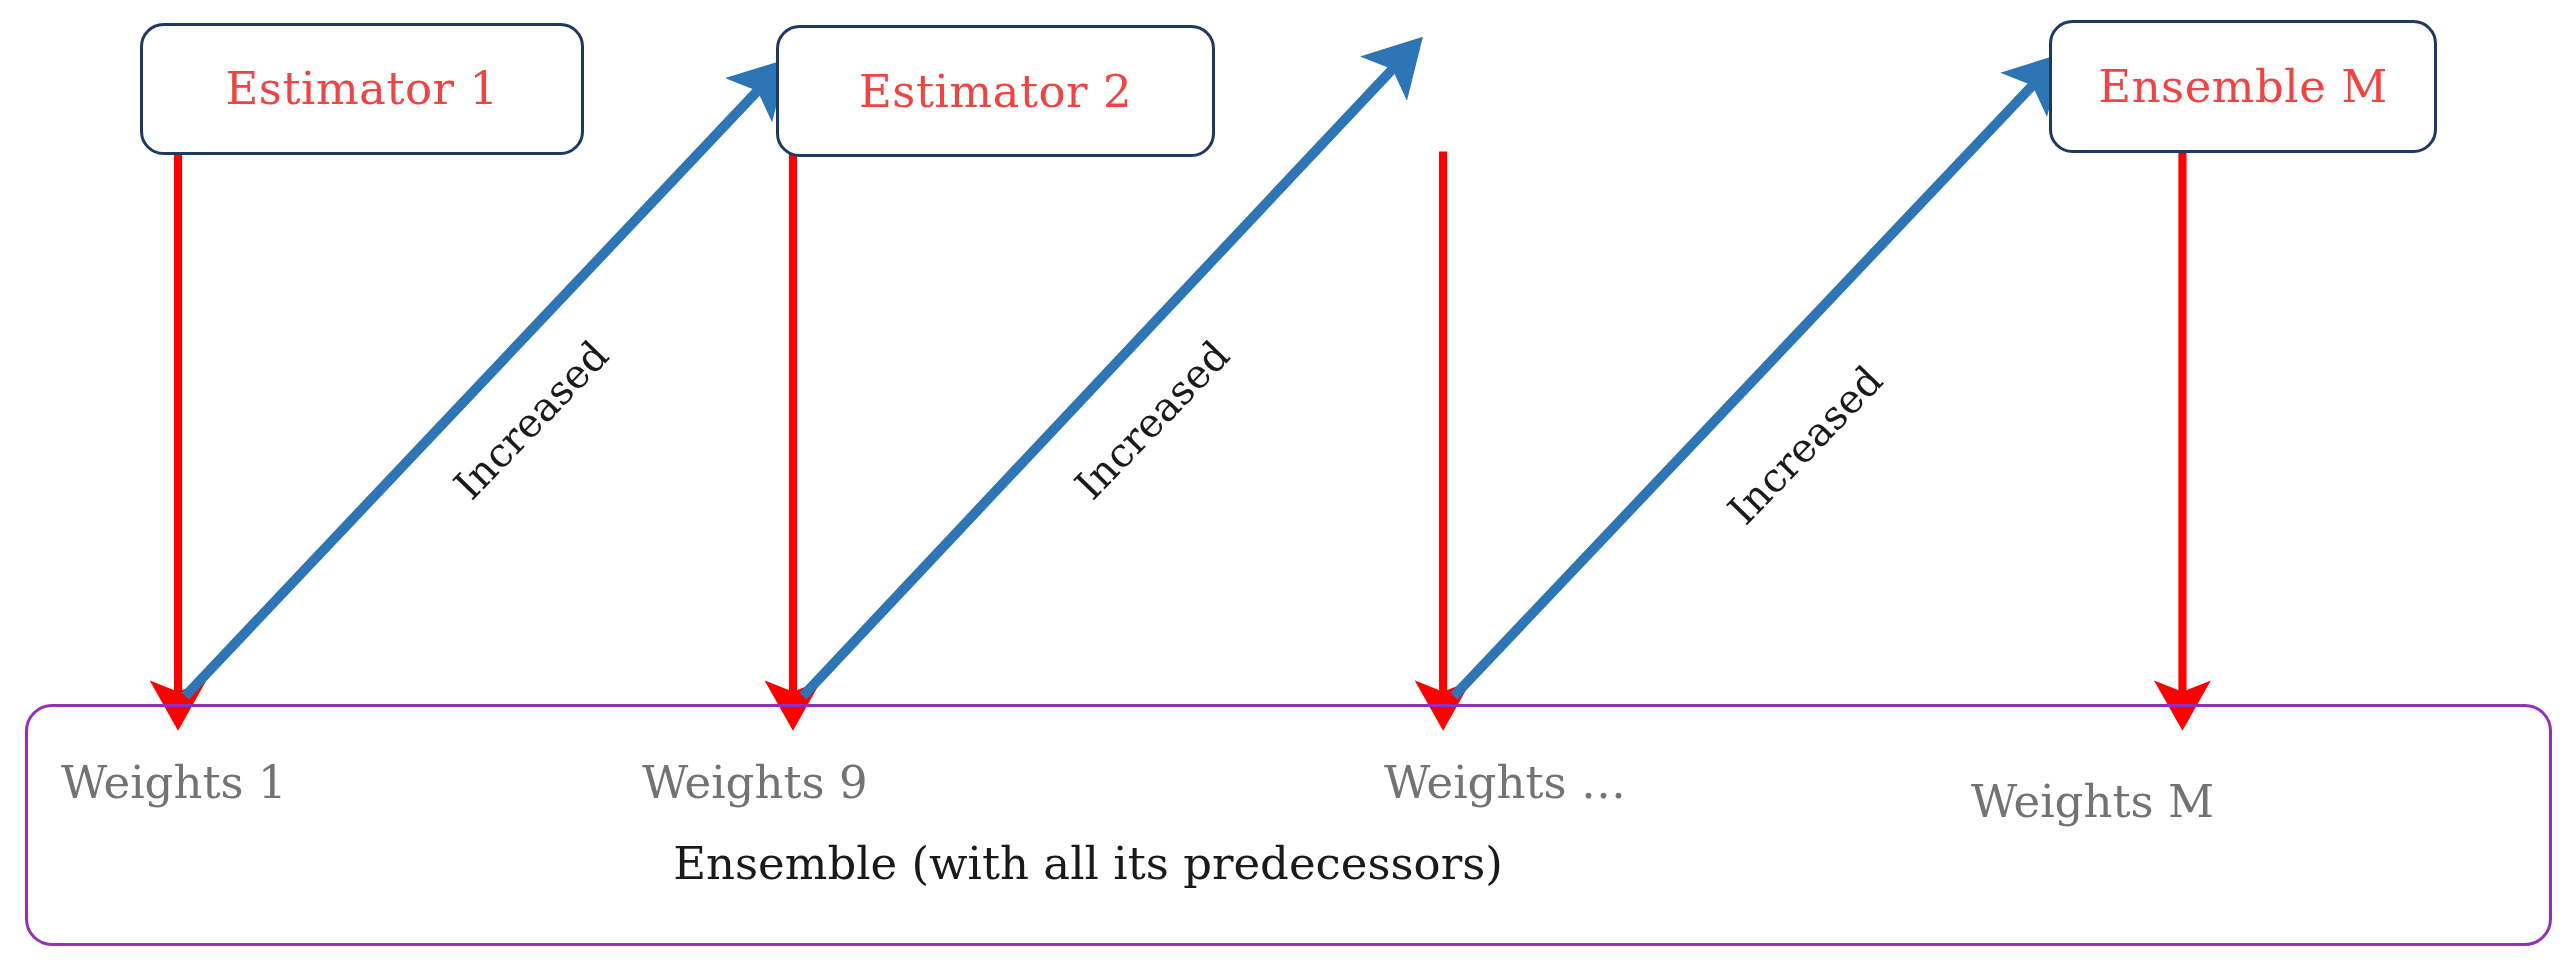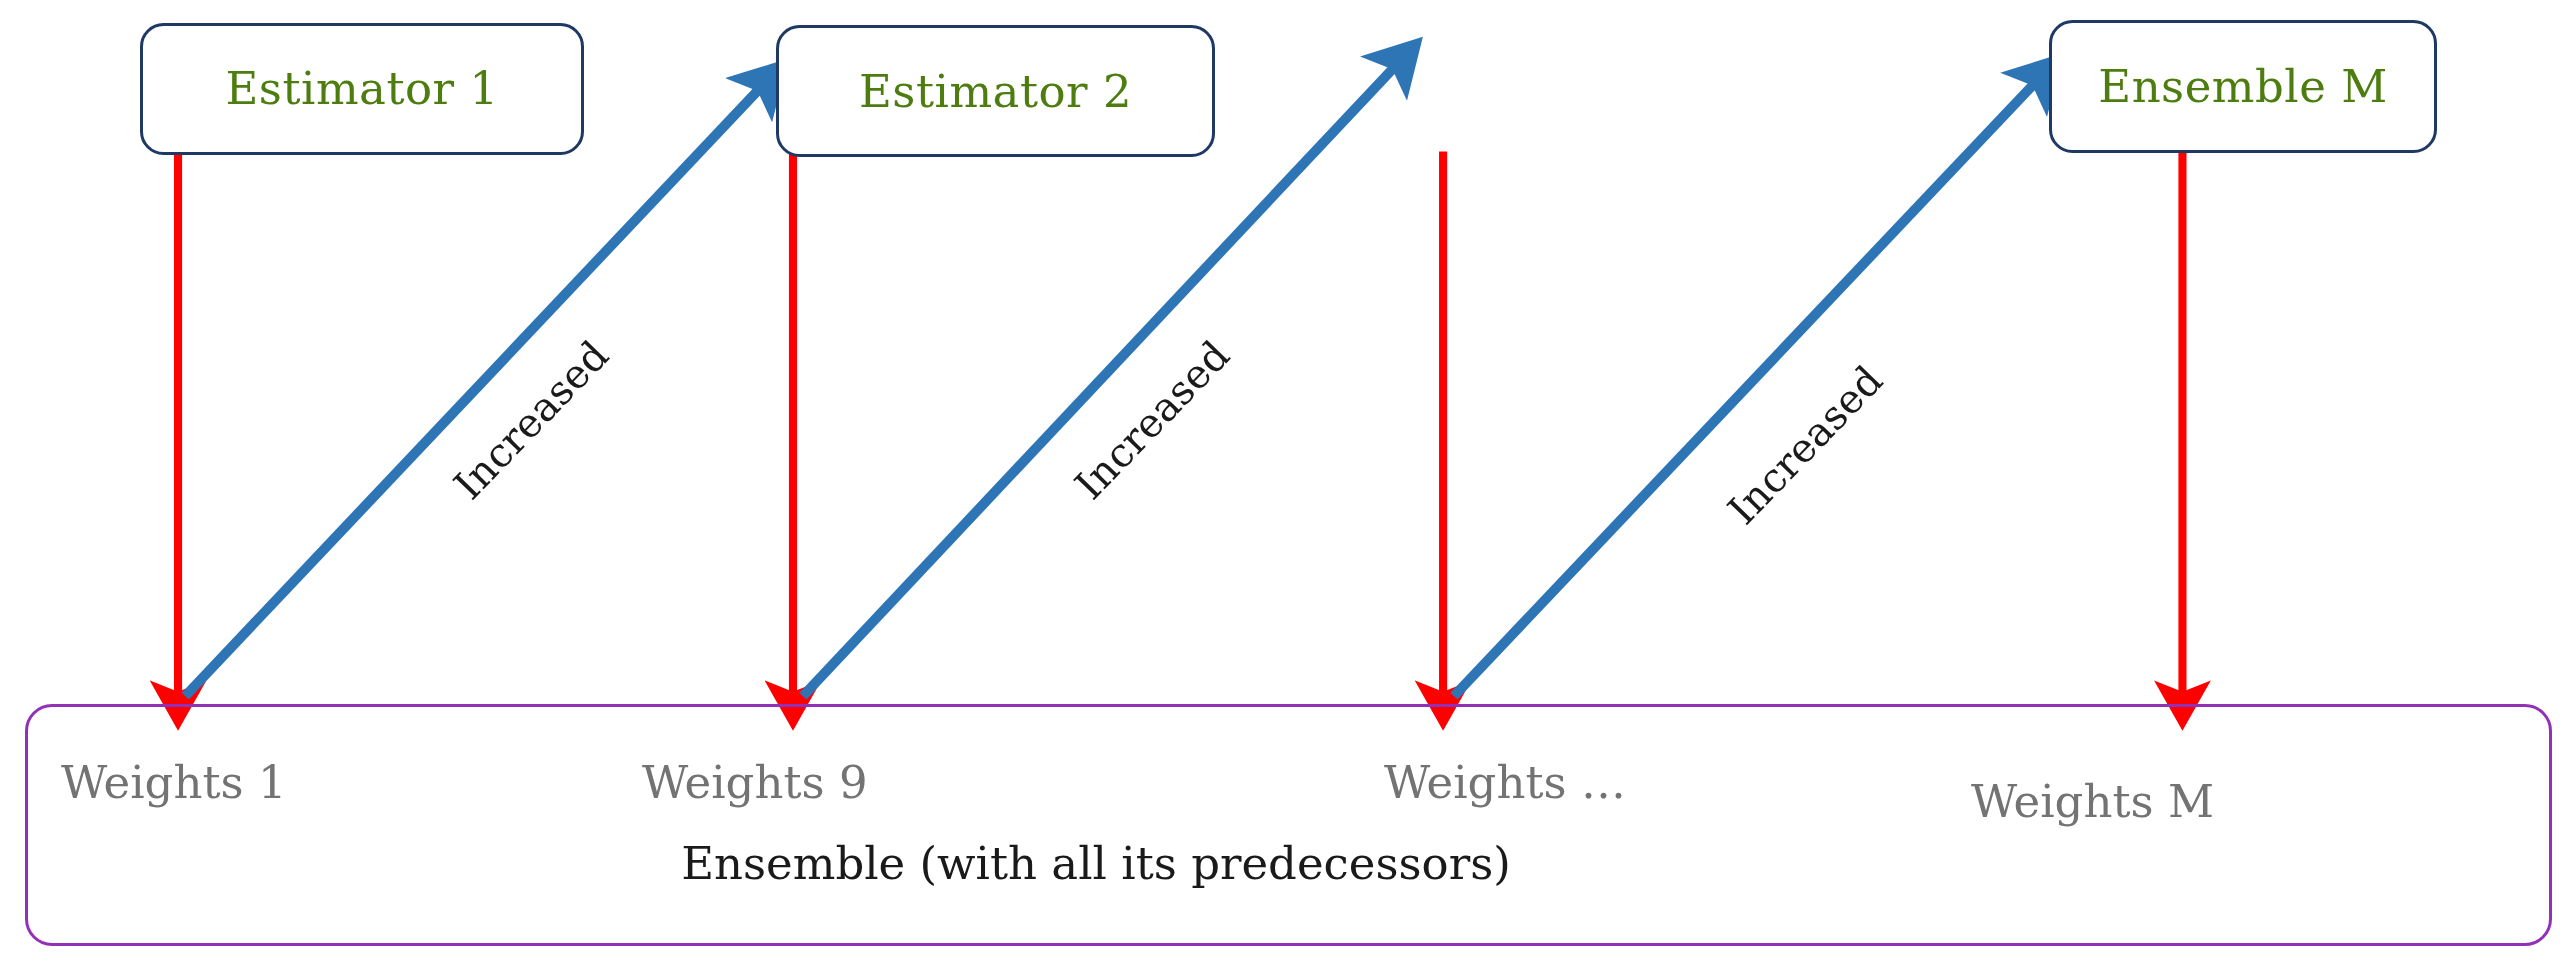--- a/index.html
+++ b/index.html
@@ -32,21 +32,21 @@
     border: 3.6px solid #1F3864;
     border-radius: 23.5px;
     display: flex;
     align-items: center;
     justify-content: center;
     z-index: 3;
   }
   .est-label {
     font-family: "DejaVu Serif", "Liberation Serif", serif;
     font-size: 45px;
-    color: #4d7c0f;
+    color: #ef4444;
     letter-spacing: 0.5px;
     white-space: nowrap;
   }
   .ensemble-box {
     position: absolute;
     box-sizing: border-box;
     background: transparent;
     border: 3.6px solid #9330B8;
     border-radius: 27px;
     z-index: 1;
@@ -126,16 +126,16 @@
 
   <div class="increased-label" style="left:1752px; top:487px; transform: rotate(-46deg);">Increased</div>
 
   <div class="ensemble-box" style="left:25px; top:704px; width:2527px; height:242px;"></div>
 
   <div class="weight-label" style="left:61px; top:756px;">Weights 1</div>
   <div class="weight-label" style="left:642px; top:756px;">Weights 9</div>
   <div class="weight-label" style="left:1384px; top:756px;">Weights …</div>
   <div class="weight-label" style="left:1971px; top:775px;text-align:right;">Weights M</div>
 
-  <div class="ensemble-caption" style="left:0px; top:837px; width:2176px;padding-left:8px;">Ensemble (with all its predecessors)</div>
+  <div class="ensemble-caption" style="left:0px; top:837px; width:2176px;">Ensemble (with all its predecessors)</div>
 
 </div>
 
 
 </body></html>

